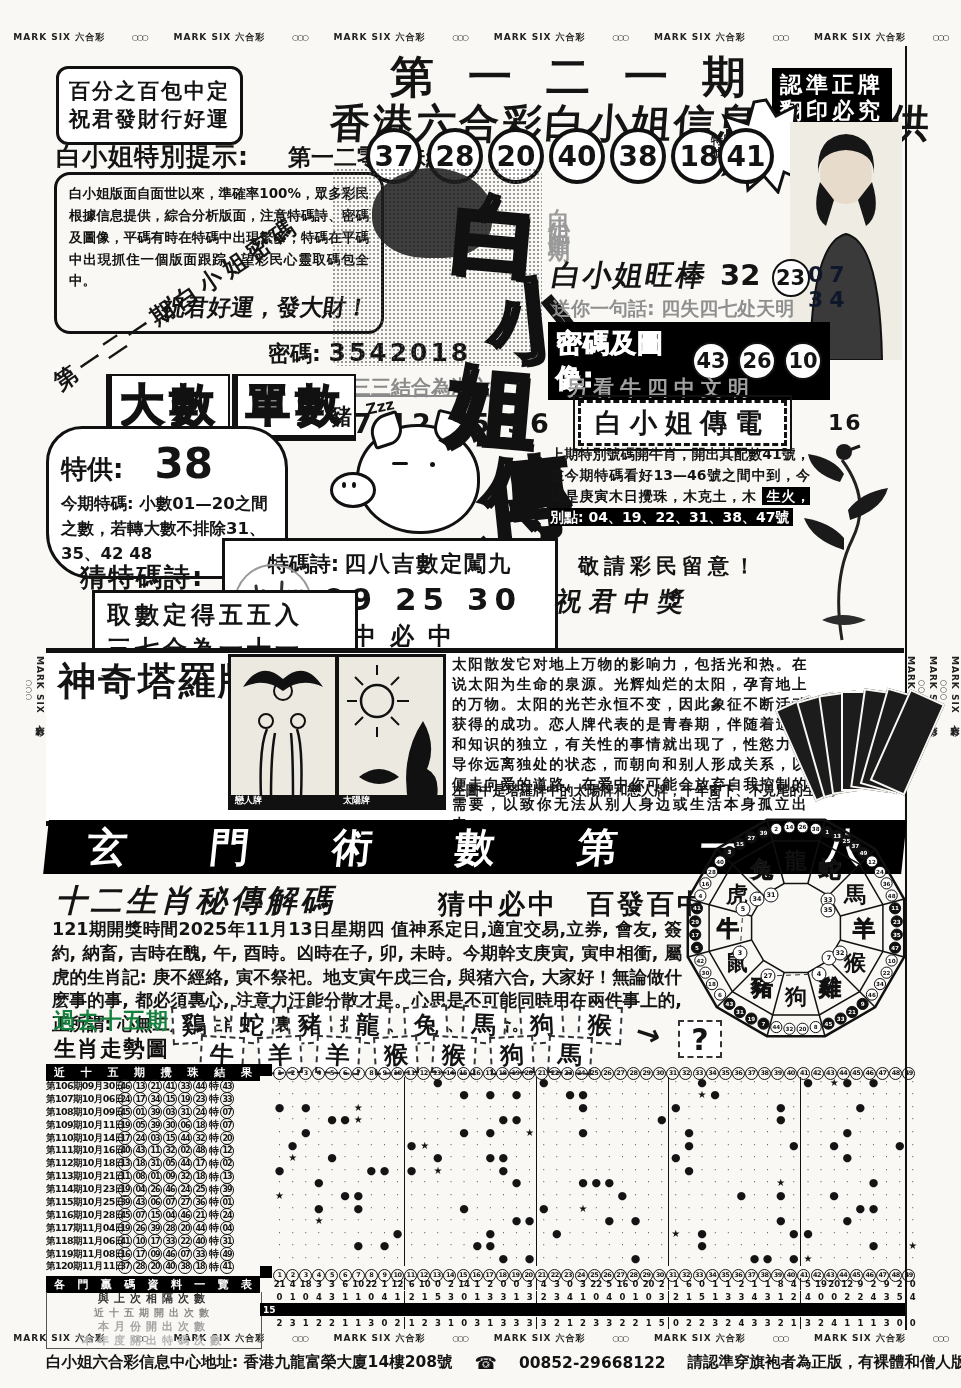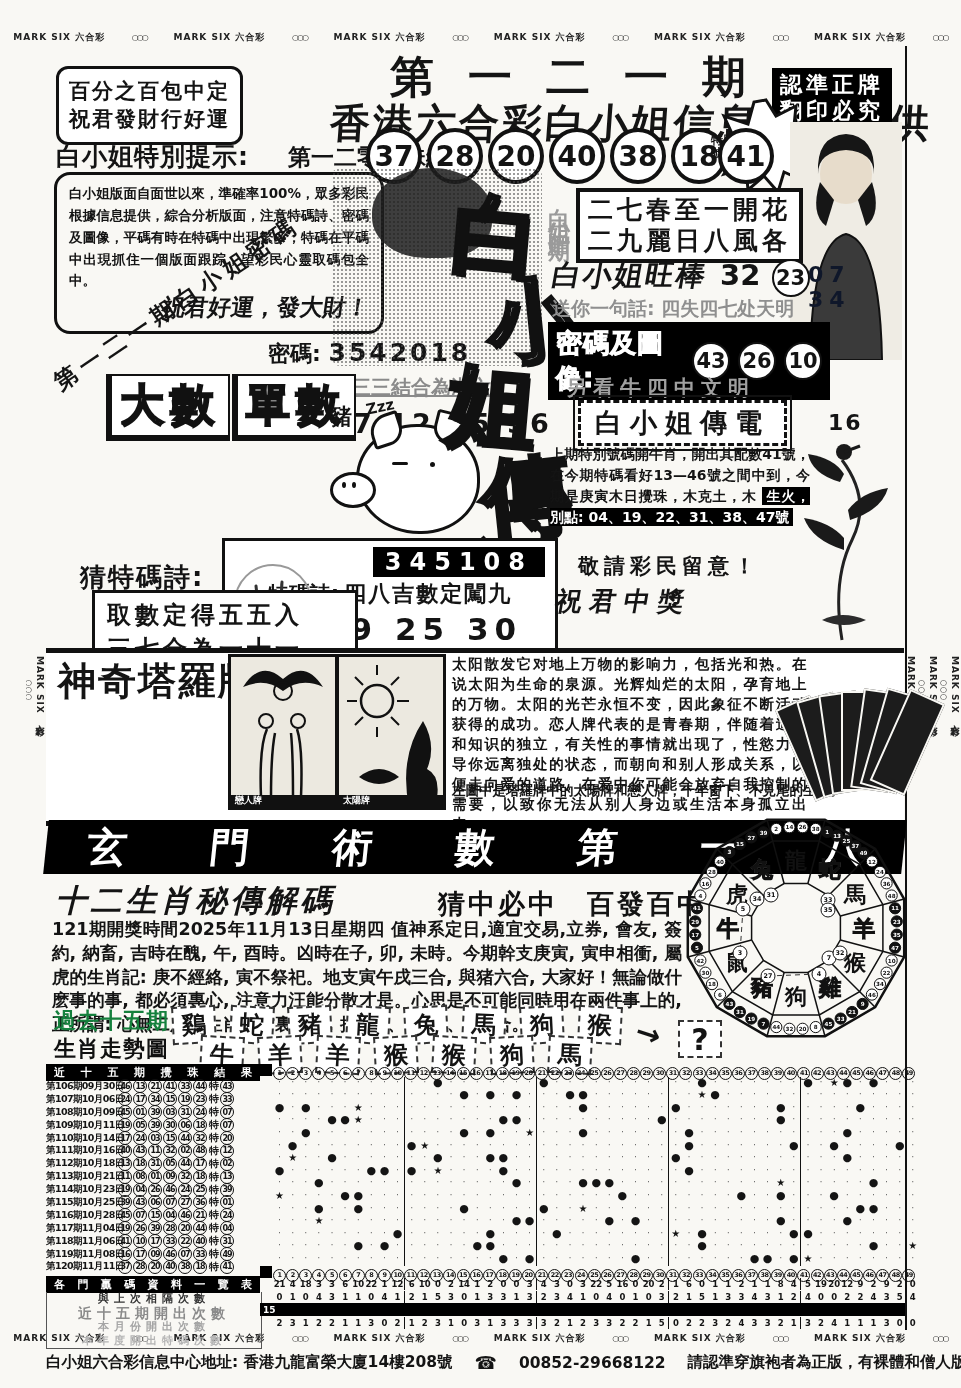--- a/index.html
+++ b/index.html
@@ -188,20 +188,25 @@
   </div>
   <div class="abs heavy" style="left:48px;top:372px;font-size:23px;letter-spacing:6px;transform:rotate(-34deg);transform-origin:left top;white-space:nowrap;">第一二一期白小姐密碼</div>
 
   <div class="abs dan-box" style="left:232px;top:374px;">
     <span class="outline">單數</span>
   </div>
   <div class="abs dan-box" style="left:106px;top:374px;">
     <span class="outline">大數</span>
   </div>
 
+  <div class="abs" id="bubble" style="left:46px;top:426px;">
+    <span class="b" style="font-size:26px;">特供:</span>
+    <span class="heavy" style="font-size:42px;margin-left:26px;">38</span>
+    <div class="b" style="font-size:16.5px;line-height:1.5;margin-top:4px;">今期特碼: 小數01—20之間之數，若轉大數不排除31、35、42 48</div>
+  </div>
   <div class="abs" id="bubble-tail1" style="left:96px;top:632px;width:22px;height:16px;"></div>
   <div class="abs" id="bubble-tail2" style="left:120px;top:652px;width:14px;height:10px;"></div>
 
   <div class="abs" style="left:300px;top:398px;width:200px;height:146px;">
     <span class="heavy" style="position:absolute;left:30px;top:4px;font-size:22px;">豬</span>
     <span class="b" style="position:absolute;left:66px;top:0;font-size:15px;transform:rotate(-12deg);">Zzz</span>
     <div style="position:absolute;left:56px;top:26px;width:118px;height:104px;border:3px solid #111;border-radius:50% 50% 48% 52%;background:#fff;"></div>
     <div style="position:absolute;left:70px;top:16px;width:26px;height:26px;border:3px solid #111;background:#fff;border-radius:60% 10% 50% 10%;transform:rotate(-18deg);"></div>
     <div style="position:absolute;left:134px;top:14px;width:26px;height:26px;border:3px solid #111;background:#fff;border-radius:10% 60% 10% 50%;transform:rotate(14deg);"></div>
     <div style="position:absolute;left:92px;top:64px;width:16px;height:3px;background:#111;border-radius:2px;"></div>
@@ -216,21 +221,20 @@
 
   <div id="center-chars">
       <div class="abs heavy" style="left: 452px; top: 178px; font-size: 88px; color: rgb(255, 255, 255); -webkit-text-stroke: 4px rgb(17, 17, 17); text-shadow: rgb(17, 17, 17) 3px 3px 0px; transform: rotate(5deg);">白</div>
       <div class="abs heavy" style="left: 488px; top: 262px; font-size: 88px; color: rgb(255, 255, 255); -webkit-text-stroke: 4px rgb(17, 17, 17); text-shadow: rgb(17, 17, 17) 3px 3px 0px; transform: rotate(-6deg);">小</div>
       <div class="abs heavy" style="left: 448px; top: 348px; font-size: 88px; color: rgb(255, 255, 255); -webkit-text-stroke: 4px rgb(17, 17, 17); text-shadow: rgb(17, 17, 17) 3px 3px 0px; transform: rotate(5deg);">姐</div>
       <div class="abs heavy" style="left: 482px; top: 438px; font-size: 88px; color: rgb(255, 255, 255); -webkit-text-stroke: 4px rgb(17, 17, 17); text-shadow: rgb(17, 17, 17) 3px 3px 0px; transform: rotate(-6deg);">傳</div>
       <div class="abs heavy" style="left: 440px; top: 526px; font-size: 88px; color: rgb(255, 255, 255); -webkit-text-stroke: 4px rgb(17, 17, 17); text-shadow: rgb(17, 17, 17) 3px 3px 0px; transform: rotate(5deg);">密</div>
     </div>
 
   <div class="abs" id="code-box" style="left:222px;top:538px;width:310px;">
-    <div style="text-align:right;"><span id="code-chip">345108</span></div>
     <div style="text-align:center;margin-top:2px;">
       <span class="heavy" style="font-size:21px;">特碼詩:</span>
       <span class="heavy" style="font-size:22px;letter-spacing:2px;">四八吉數定闖九</span>
     </div>
     <div style="text-align:center;margin-top:2px;">
       <span class="heavy" style="font-size:25px;">提供:</span>
       <span class="heavy" style="font-size:31px;letter-spacing:6px;">09  25  30</span>
     </div>
     <div class="heavy" style="text-align:center;font-size:24px;letter-spacing:14px;margin-top:2px;">猜中必中</div>
   </div>
@@ -243,24 +247,20 @@
   <div class="abs" id="guess-box" style="left:92px;top:590px;width:236px;">
     <div class="poemline">取數定得五五入</div>
     <div class="poemline">三七合為一十一</div>
     <div style="white-space:nowrap;">
       <span class="outline" style="font-size:28px;">特送:</span>
       <span class="heavy" style="font-size:31px;margin-left:10px;">03</span>
     </div>
   </div>
 
   <div class="abs faint heavy" style="left:544px;top:190px;writing-mode:vertical-rl;font-size:22px;letter-spacing:8px;color:#9a9a9a;">白小姐贈期</div>
-  <div class="abs" id="couplet" style="left:576px;top:188px;">
-    <div>二七春至一開花</div>
-    <div>二九麗日八風各</div>
-  </div>
   <div class="abs" style="left:552px;top:256px;white-space:nowrap;">
     <span class="heavy script" style="font-size:29px;letter-spacing:2px;display:inline-block;">白小姐旺棒</span>
     <span class="heavy" style="font-size:29px;margin-left:8px;">32</span>
     <span class="circ-sm" style="margin-left:6px;">23</span>
   </div>
   <div class="abs faint b" style="left:552px;top:296px;font-size:19px;white-space:nowrap;color:#8f8f8f;">
     <span>送你一句話:</span>
     <span>四失四七处天明</span>
   </div>
   <div class="abs" id="tema-bar" style="left:548px;top:322px;width:266px;">
@@ -705,21 +705,21 @@
       <span>贏</span>
       <span>碼</span>
       <span>資</span>
       <span>料</span>
       <span>一</span>
       <span>覽</span>
       <span>表</span>
     </div>
   <div class="abs" id="summary-labels" style="left:46px;top:1292px;width:214px;border:1px solid #555;border-top:none;">
       <div style="font-size: 11px; font-weight: bold; text-align: center; letter-spacing: 5px; line-height: 14px; color: rgb(51, 51, 51);">與上次相隔次數</div>
-      <div style="font-size: 14px; font-weight: bold; text-align: center; letter-spacing: 5px; line-height: 14px; color: rgb(138, 138, 138);">近十五期開出次數</div>
+      <div style="font-size: 10px; font-weight: bold; text-align: center; letter-spacing: 5px; line-height: 14px; color: rgb(138, 138, 138);">近十五期開出次數</div>
       <div style="font-size: 11px; font-weight: bold; text-align: center; letter-spacing: 5px; line-height: 14px; color: rgb(165, 165, 165);">本月份開出次數</div>
       <div style="font-size: 11px; font-weight: bold; text-align: center; letter-spacing: 5px; line-height: 14px; color: rgb(181, 181, 181);">本年度開出特碼次數</div>
     </div>
 
   <div class="abs" id="matrix" style="left:260px;top:1064px;width:645px;">
       <div class="mx-row">
         <span style="width: 12px; height: 12px; background: rgb(0, 0, 0); flex: 0 0 auto; margin-right: 1px;"></span>
         <span class="mx-h"><span>1</span></span>
         <span class="mx-h"><span>2</span></span>
         <span class="mx-h"><span>3</span></span>

